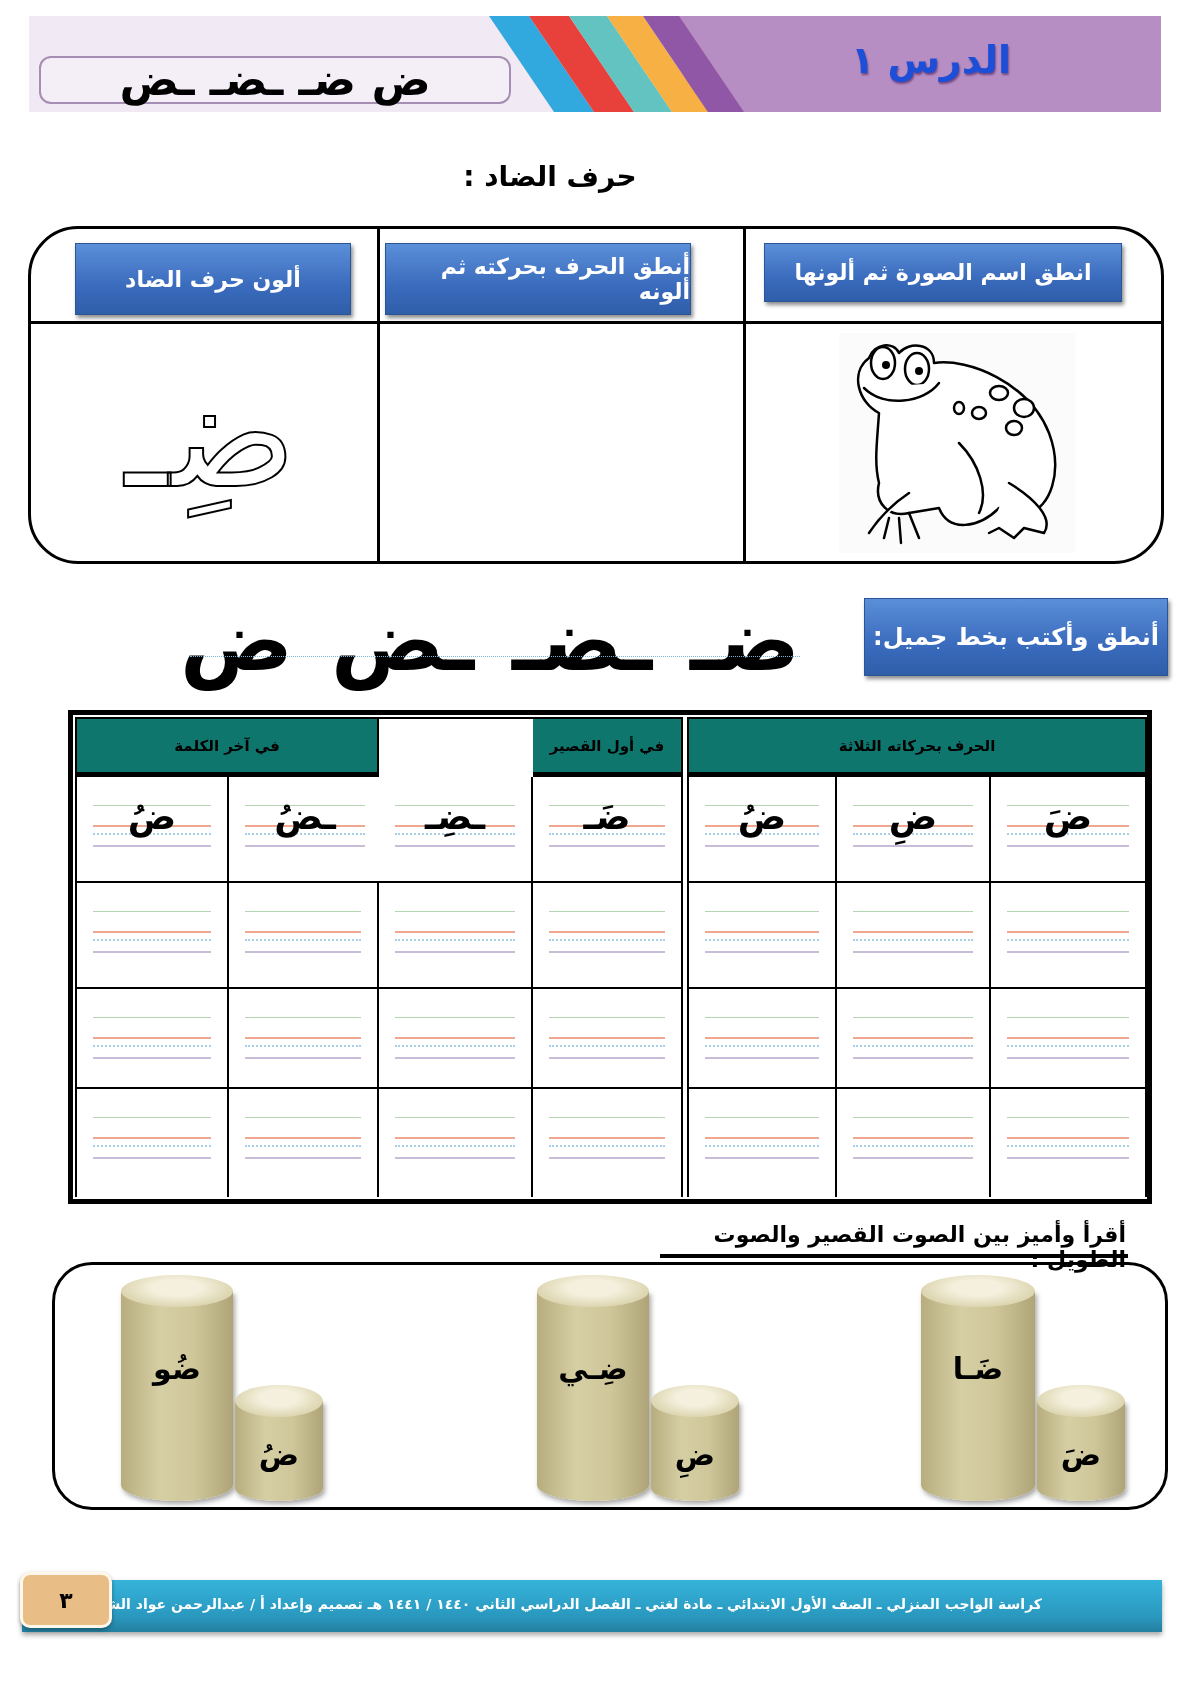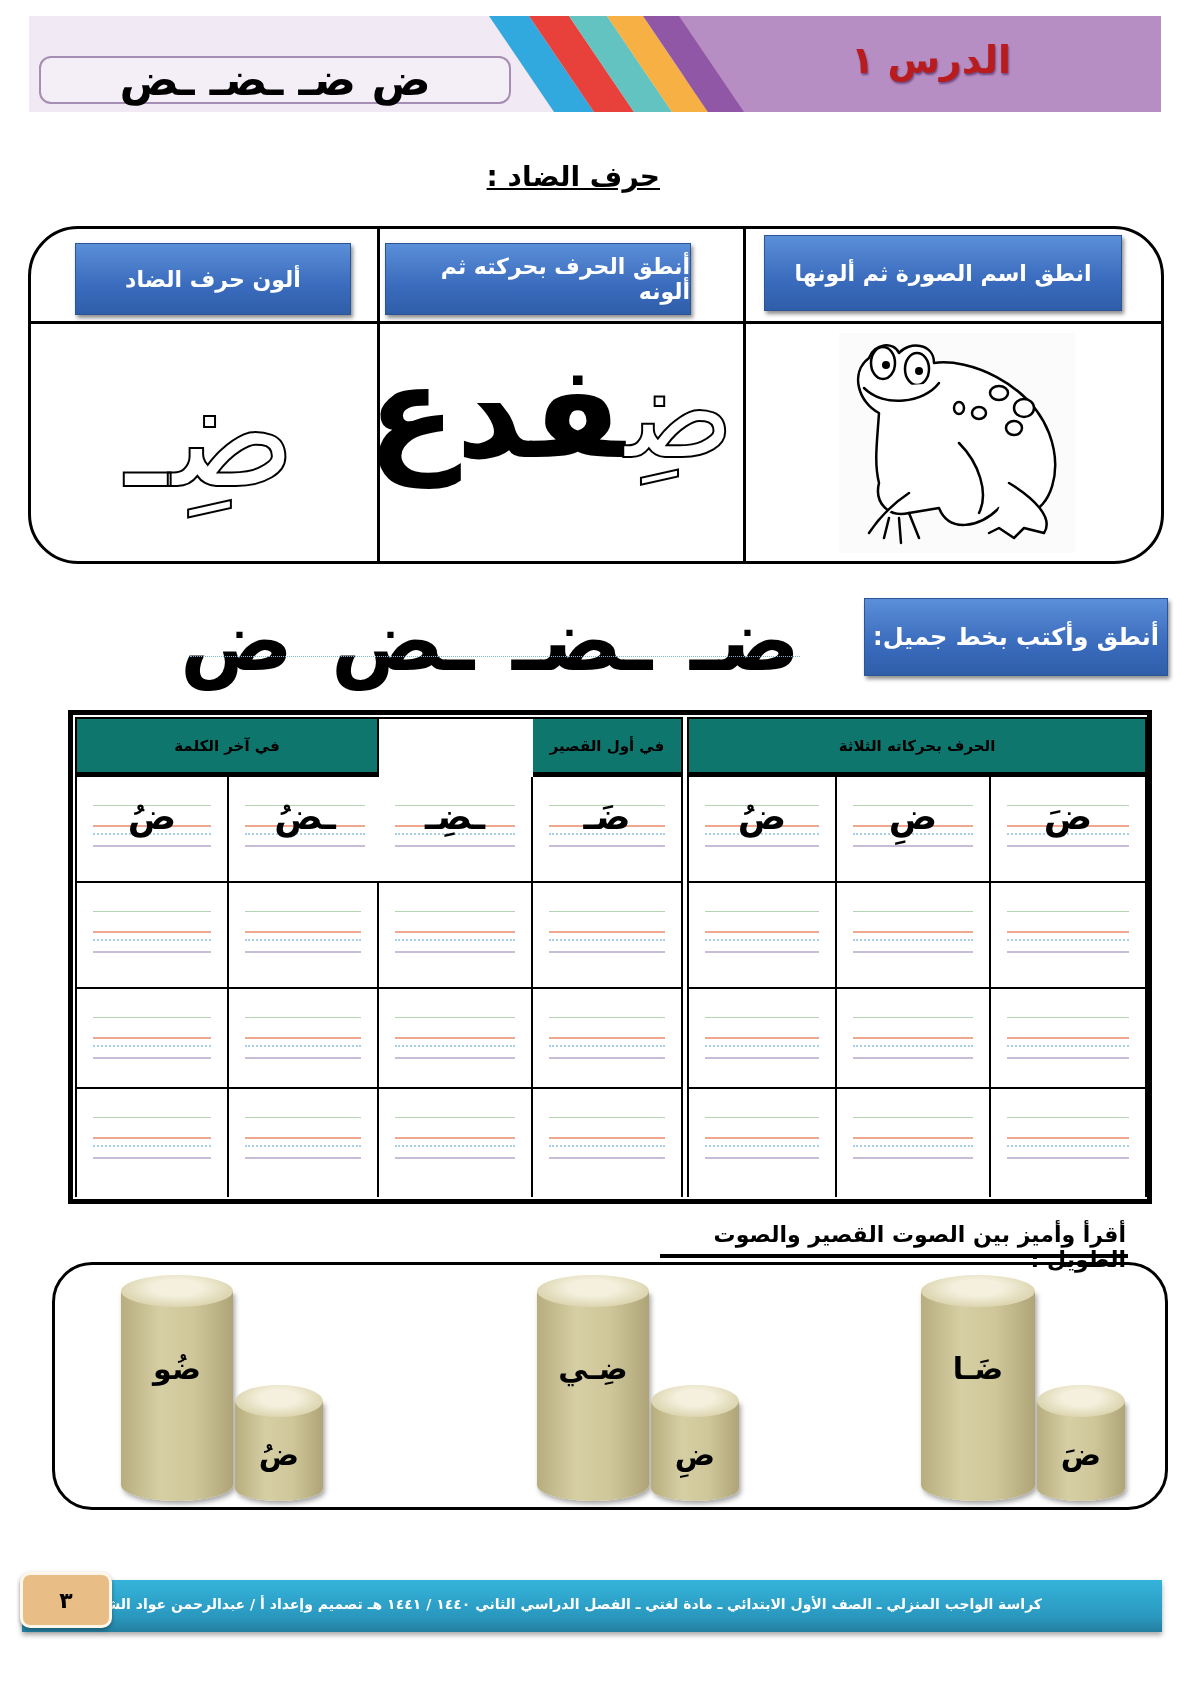--- a/index.html
+++ b/index.html
@@ -3,21 +3,21 @@
 <meta charset="utf-8">
 <style>
   * { box-sizing: border-box; margin: 0; padding: 0; }
   html, body { width: 1190px; height: 1682px; background: #ffffff; overflow: hidden; }
   body { position: relative; font-family: "DejaVu Sans", sans-serif; color: #000; }
   .abs { position: absolute; }
 
   
   .banner { left: 29px; top: 16px; width: 1132px; height: 96px; background: #f1e9f3; overflow: hidden; }
   .banner .stripes { position: absolute; left: 0; top: 0; width: 100%; height: 100%; }
-  .banner .lesson { position: absolute; right: 150px; top: 22px; font-size: 38px; font-weight: bold; color: #b91c1c; direction: rtl; text-shadow: 1px 2px 2px rgba(70,30,90,0.6); }
+  .banner .lesson { position: absolute; right: 150px; top: 22px; font-size: 38px; font-weight: bold; color: #1d4ed8; direction: rtl; text-shadow: 1px 2px 2px rgba(70,30,90,0.6); }
   .banner .letters-box { position: absolute; left: 10px; top: 40px; width: 472px; height: 48px; border: 2px solid #a68db3; border-radius: 12px; background: #f4eef6; display:flex; align-items:center; justify-content:center; direction: rtl; font-size: 44px; font-weight: bold; letter-spacing: 18px; line-height: 48px; }
 
   
   .section-title { font-size: 28px; font-weight: bold; direction: rtl; }
 
   
   .card1 { left: 28px; top: 226px; width: 1136px; height: 338px; border: 3px solid #000; border-radius: 50px; overflow: hidden; }
   .card1 .vline { position: absolute; top: 0; bottom: 0; width: 3px; background: #000; }
   .card1 .hline { position: absolute; left: 0; right: 0; top: 92px; height: 3px; background: #000; }
   .blue-btn { position: absolute; background: linear-gradient(#5b8fd8, #3a6bbd 60%, #2f5ea9); color: #fff; font-weight: bold; font-size: 22px; direction: rtl; display:flex; align-items:center; justify-content:center; box-shadow: 2px 3px 4px rgba(0,0,0,0.45); border: 1px solid #2c5597; }
@@ -63,28 +63,28 @@
     <polygon points="460,0 500,0 565,96 525,96" fill="#32a9de"></polygon>
     <polygon points="500,0 540,0 605,96 565,96" fill="#e8413b"></polygon>
     <polygon points="540,0 578,0 643,96 605,96" fill="#63c3c0"></polygon>
     <polygon points="578,0 614,0 679,96 643,96" fill="#f6b044"></polygon>
     <polygon points="614,0 650,0 715,96 679,96" fill="#9057a6"></polygon>
   </svg>
   <div class="lesson">الدرس ١</div>
   <div class="letters-box">ض ضـ ـضـ ـض</div>
 </div>
 
-<div class="abs section-title" style="left:440px; top:160px; width:220px; text-decoration:underline;">حرف الضاد :</div>
+<div class="abs section-title" style="left:440px; top:160px; width:220px; text-align:center;">حرف الضاد :</div>
 
 <div class="abs card1">
   <div class="vline" style="left:346px;"></div>
   <div class="vline" style="left:712px;"></div>
   <div class="hline"></div>
 
-  <div class="blue-btn" style="left:733px; top:6px; width:358px; height:76px;">انطق اسم الصورة ثم ألونها</div>
+  <div class="blue-btn" style="left:733px; top:14px; width:358px; height:59px;">انطق اسم الصورة ثم ألونها</div>
   <div class="blue-btn" style="left:354px; top:14px; width:306px; height:72px;">أنطق الحرف بحركته ثم ألونه</div>
   <div class="blue-btn" style="left:44px; top:14px; width:276px; height:72px;">ألون حرف الضاد</div>
 
   <svg style="position:absolute; left:808px; top:104px; width:236px; height:220px;" viewBox="0 0 236 220">
     <rect x="0" y="0" width="236" height="220" fill="#fbfbfb"></rect>
     <g fill="#fff" stroke="#000" stroke-width="2.5" stroke-linecap="round" stroke-linejoin="round">
       <path d="M40 80 C20 70 10 40 30 25 C35 10 55 8 60 20 C70 8 95 10 95 30 C130 25 190 50 210 100 C225 140 210 175 190 180 L160 175 C140 195 110 200 100 175 L70 180 C50 185 35 170 40 150 C35 130 38 110 40 80 Z"></path>
       <ellipse cx="44" cy="30" rx="12" ry="16"></ellipse>
       <ellipse cx="78" cy="36" rx="12" ry="16"></ellipse>
       <path d="M25 55 C45 75 85 70 100 50"></path>
@@ -94,23 +94,20 @@
       <ellipse cx="160" cy="60" rx="9" ry="7"></ellipse>
       <ellipse cx="185" cy="75" rx="10" ry="9"></ellipse>
       <ellipse cx="140" cy="80" rx="7" ry="6"></ellipse>
       <ellipse cx="120" cy="75" rx="5" ry="6"></ellipse>
       <ellipse cx="175" cy="95" rx="8" ry="7"></ellipse>
     </g>
     <circle cx="47" cy="32" r="4" fill="#000"></circle>
     <circle cx="80" cy="38" r="4" fill="#000"></circle>
   </svg>
 
-  <div class="word" style="position:absolute; left:356px; top:118px; width:348px; text-align:center;">
-    <span class="outl">ضِ</span><span>فدع</span>
-  </div>
 
   <div class="outline-letter" style="position:absolute; left:40px; top:130px; width:280px; text-align:center;">ضِـ</div>
 </div>
 
 <div class="blue-btn" style="left:864px; top:598px; width:304px; height:78px; font-size:24px;">أنطق وأكتب بخط جميل:</div>
 <div class="abs trace">
   <div class="baseline"></div>
   <span>ضـ</span>
   <span>ـضـ</span>
   <span>ـض</span>

